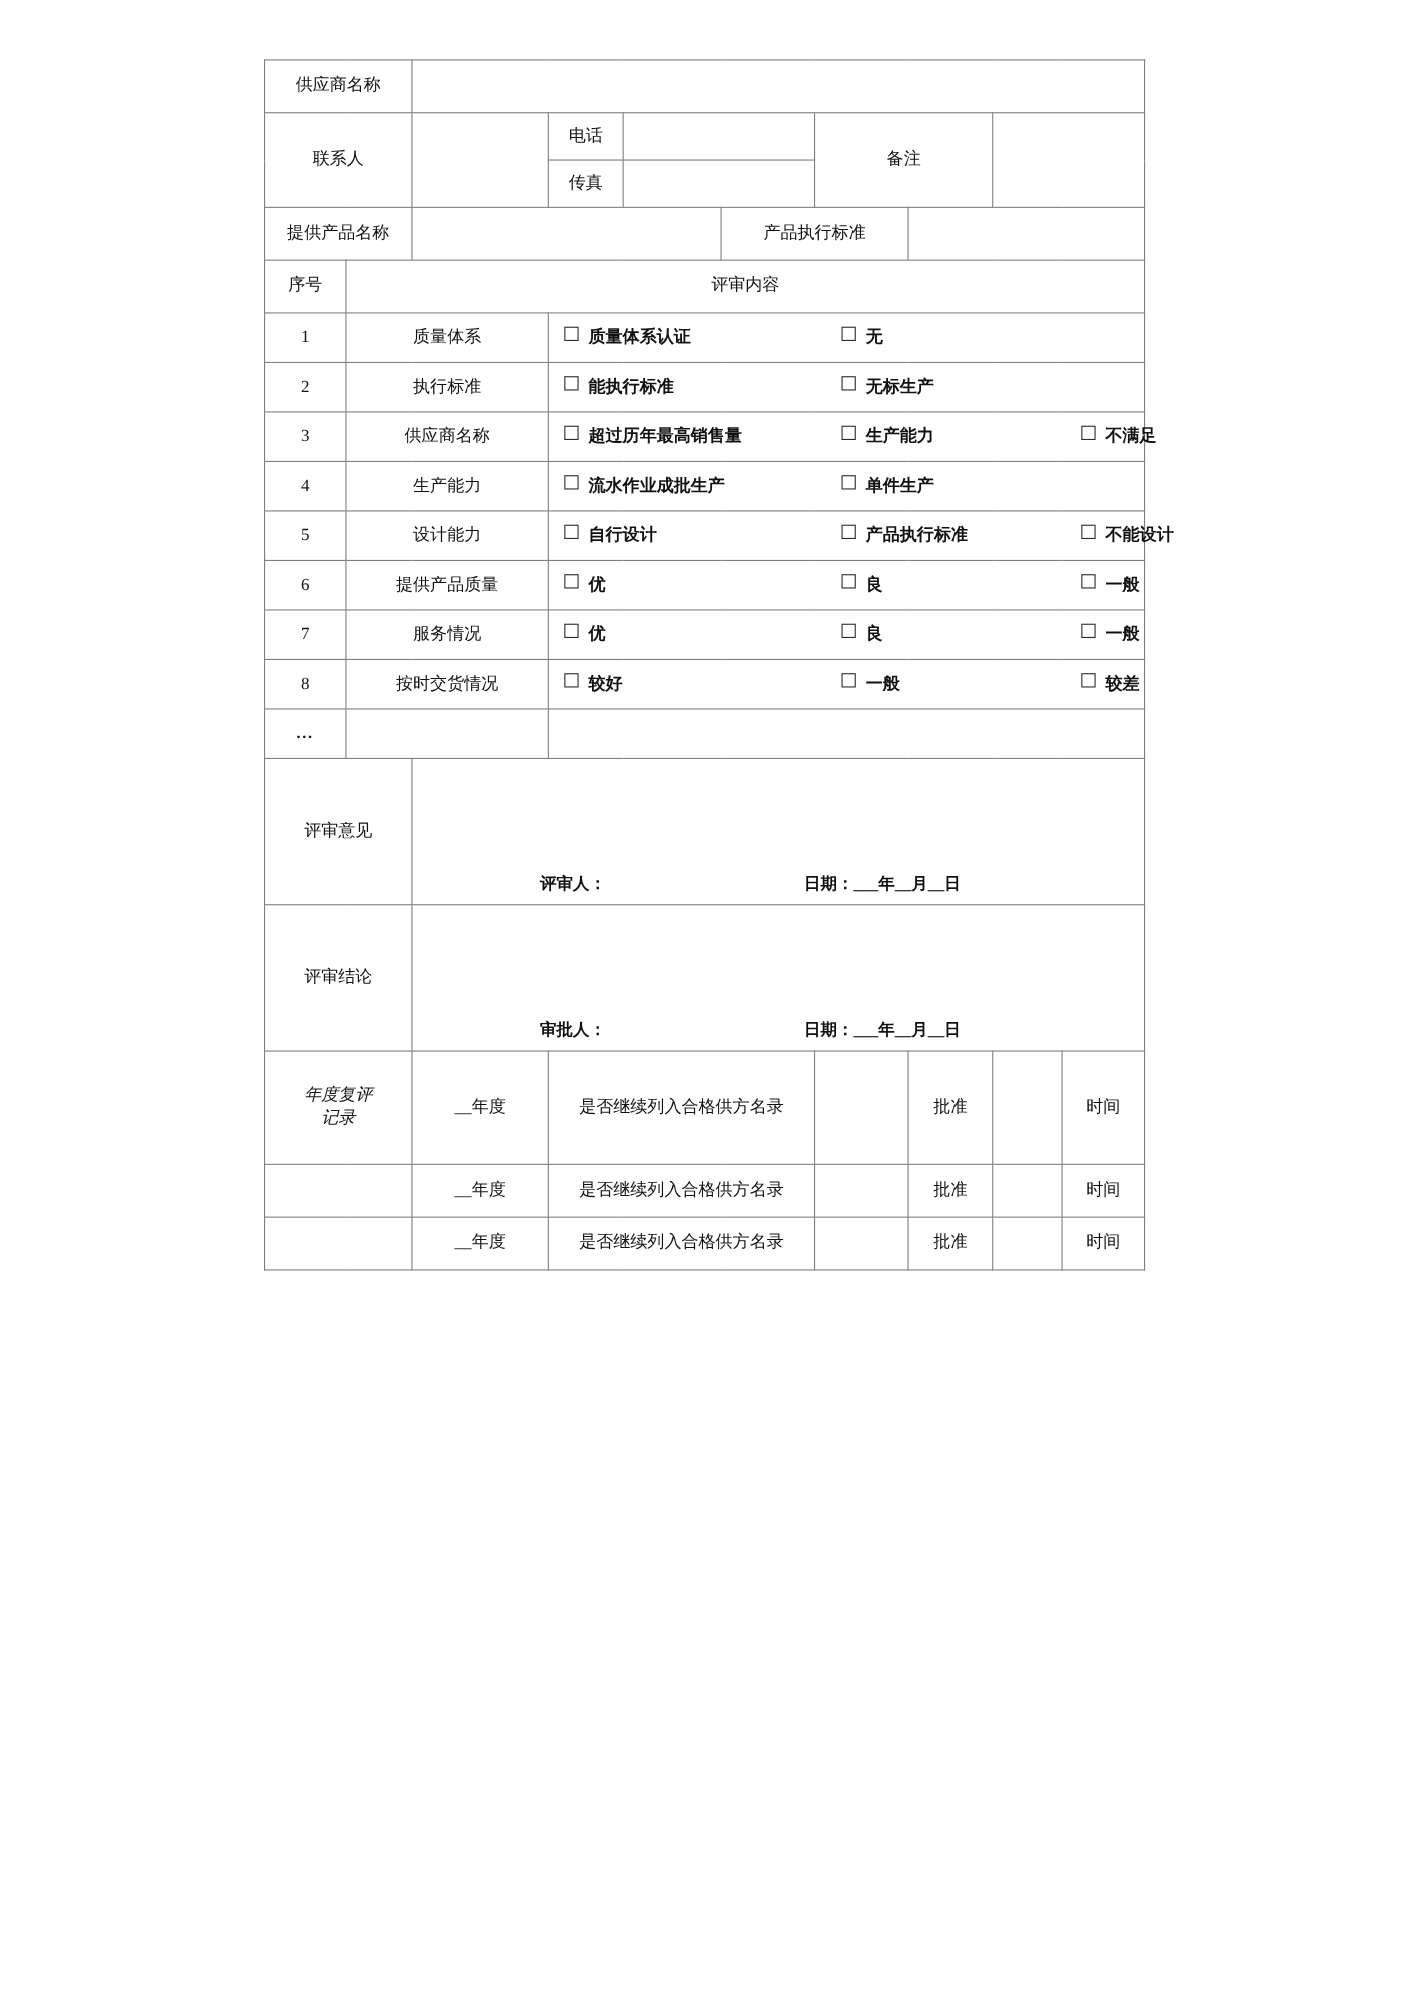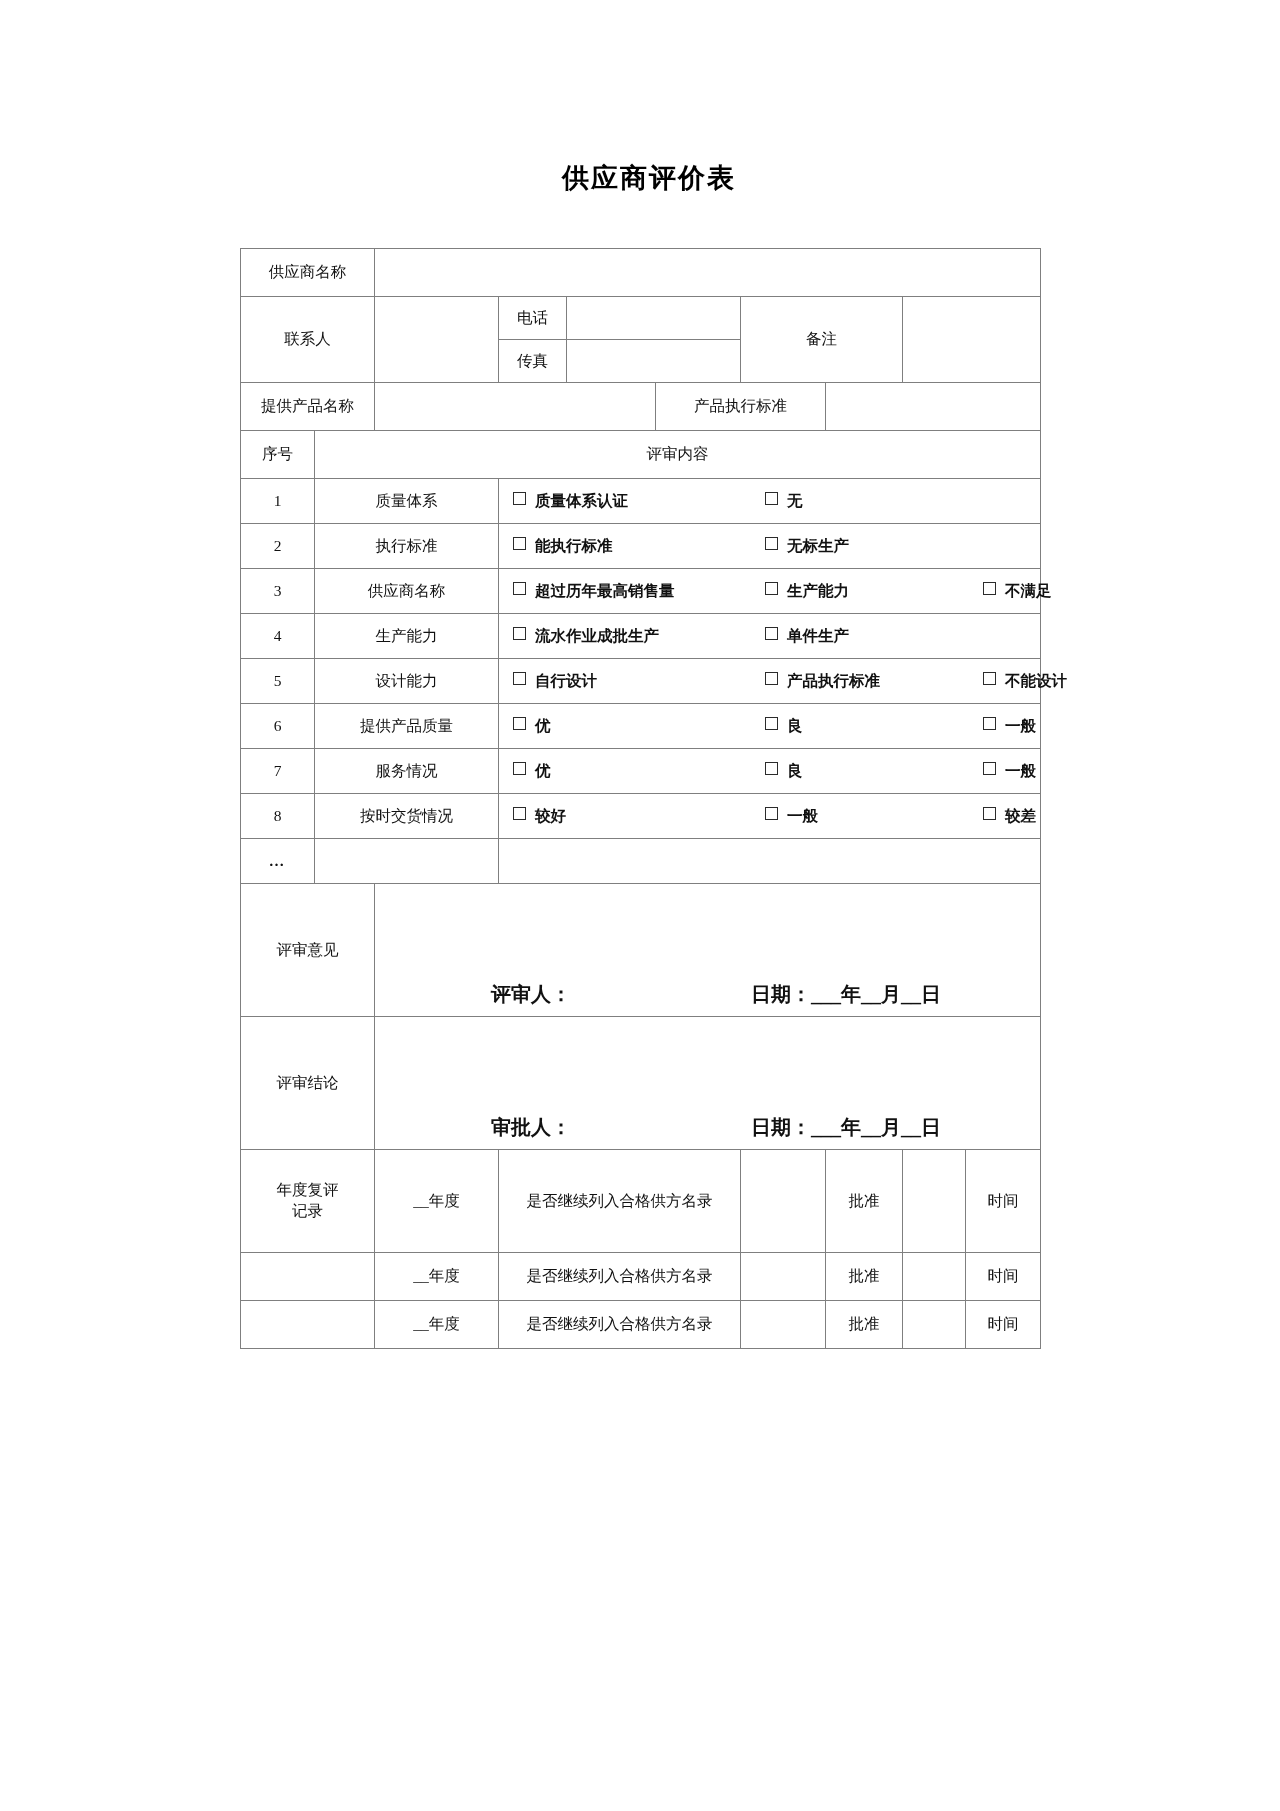--- a/index.html
+++ b/index.html
@@ -86,42 +86,42 @@
     letter-spacing: 2px;
     font-weight: 700;
   }
   .sig-line {
     display: flex;
     justify-content: flex-start;
     align-items: flex-end;
     padding-left: 110px;
     padding-bottom: 2px;
     gap: 180px;
-    font-size: 20px;
+    font-size: 15px;
   }
   .sig-name { white-space: nowrap; }
   .sig-date { white-space: nowrap; }
   .opinion-inner {
     display: flex;
     flex-direction: column;
     justify-content: flex-end;
     height: 100%;
     box-sizing: border-box;
     padding-bottom: 6px;
   }
   .label-two-line {
     line-height: 1.9;
+    font-style: italic;
   }
 </style>
 </head>
 <body>
 
 <div class="page">
 
-  <h1 class="doc-title">供应商评价表</h1>
 
   <div class="table-wrap">
     <table class="form">
       <colgroup>
         <col style="width:74px">
         <col style="width:60px">
         <col style="width:124px">
         <col style="width:68px">
         <col style="width:89px">
         <col style="width:85px">

